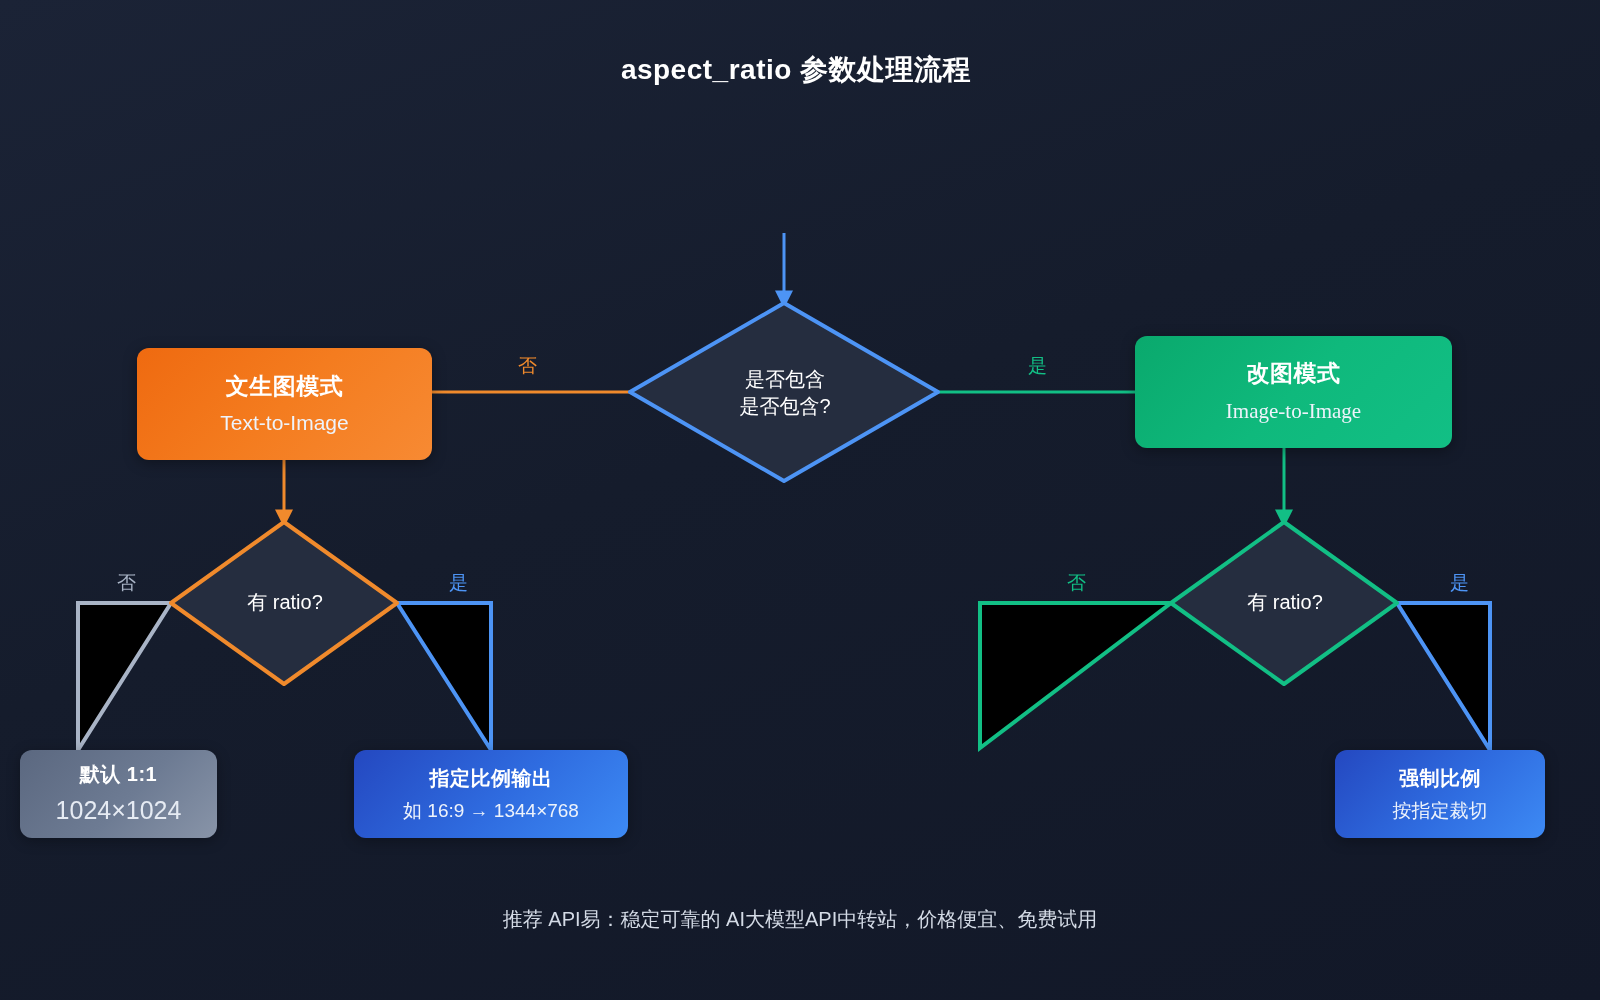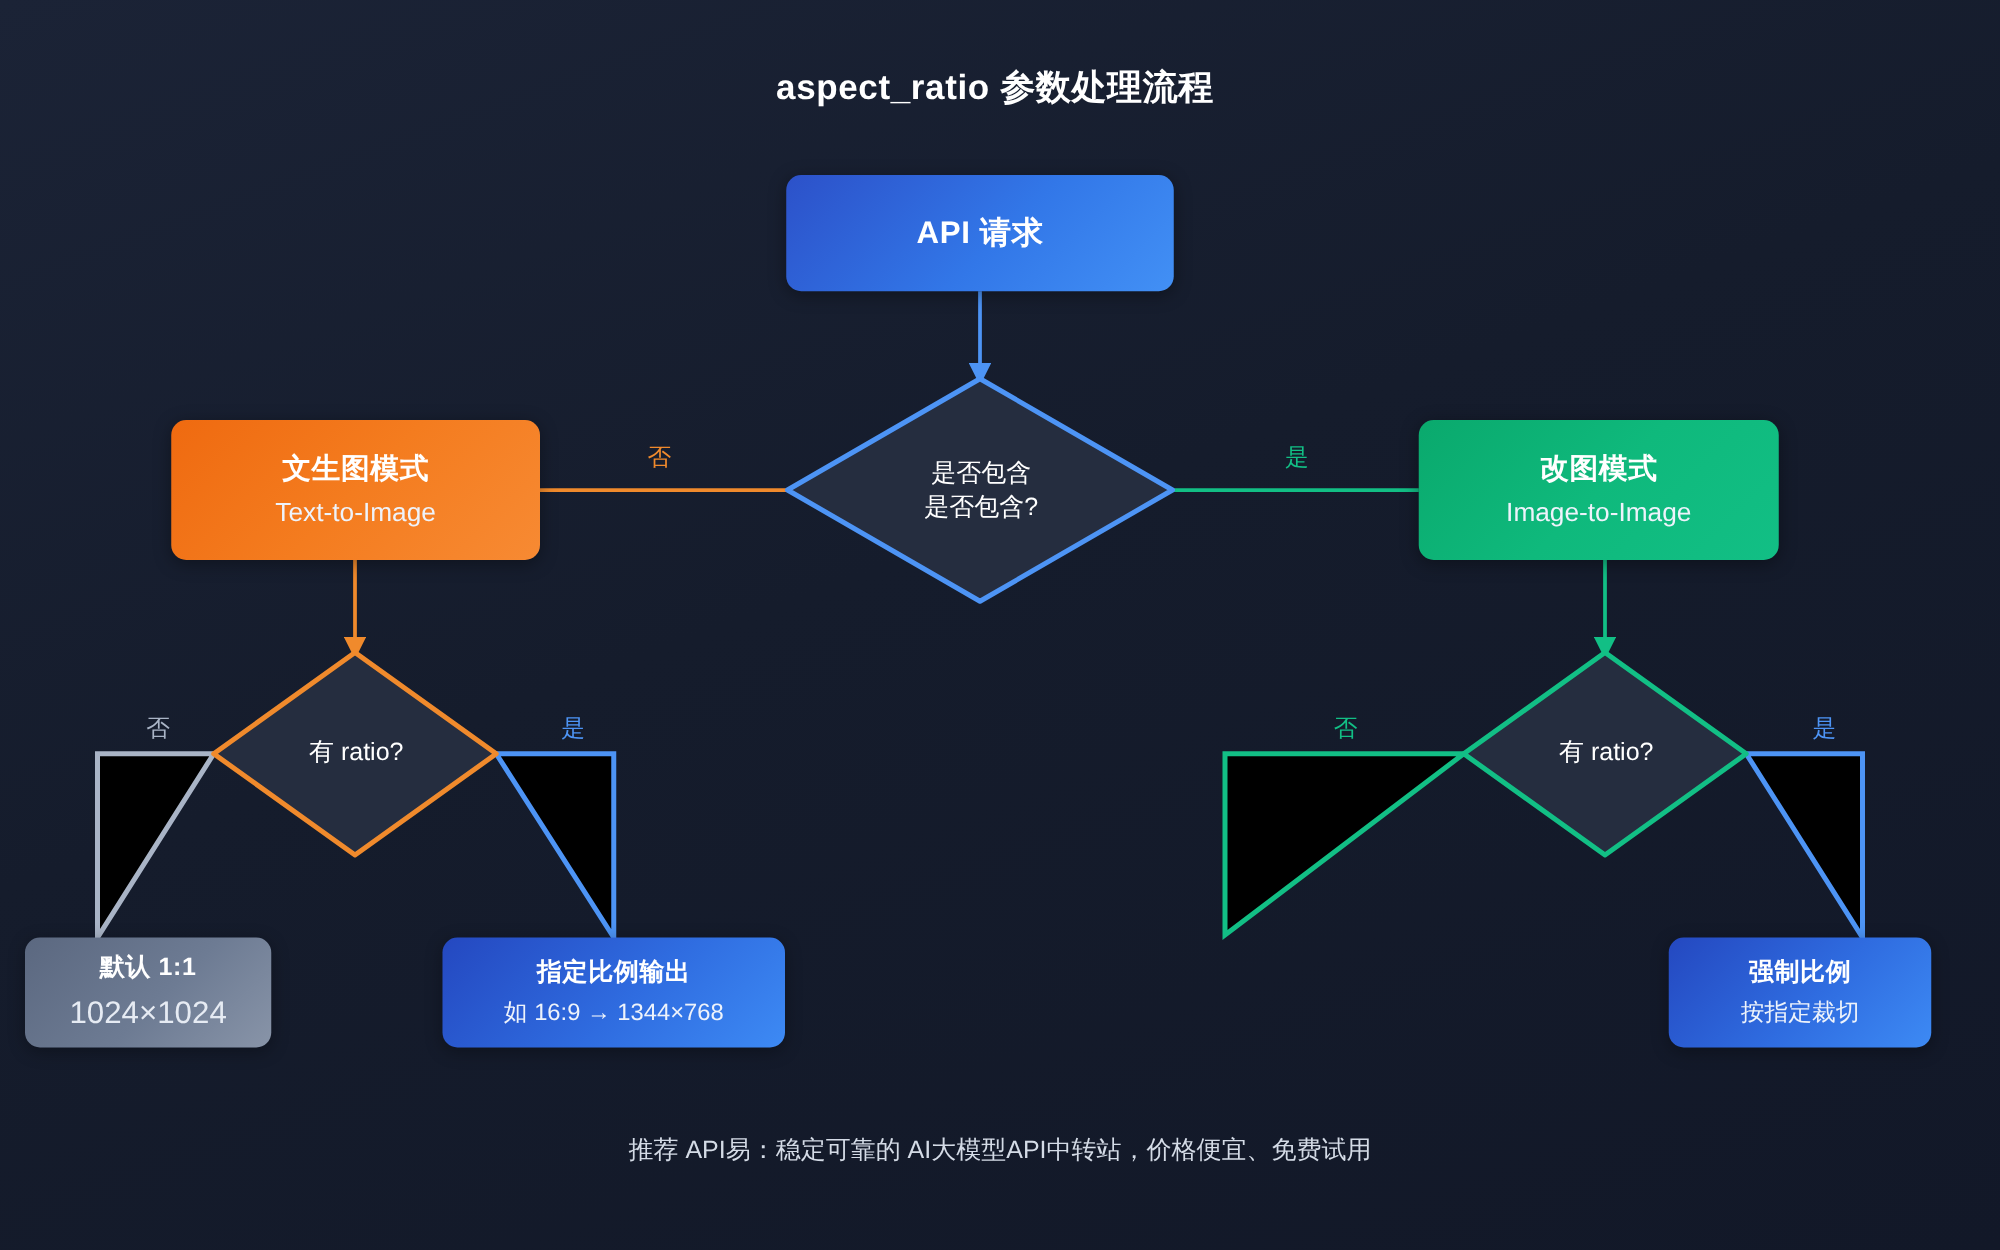--- a/index.html
+++ b/index.html
@@ -51,31 +51,32 @@
 
   
   #node-api {
     left: 629px; top: 140px; width: 310px; height: 93px;
     background: linear-gradient(135deg, #2c51c9 0%, #3277e8 55%, #4290f5 100%);
     box-shadow: 0 3px 14px rgba(0,0,0,.35);
   }
   #node-api .t1 { font-size: 25px; }
 
   #node-t2i {
-    left: 137px; top: 336px; width: 295px; height: 112px;
+    left: 137px; top: 348px; width: 295px; height: 112px;
     background: linear-gradient(135deg, #ef6a10 0%, #f47c1f 50%, #f78a33 100%);
     box-shadow: 0 3px 14px rgba(0,0,0,.35);
   }
   #node-t2i .t1 { font-size: 23px; margin-bottom: 10px; }
   #node-t2i .t2 { font-size: 21px; text-align: center; }
 
   #node-i2i {
-    left: 1135px; top: 336px; width: 288px; height: 112px;
+    left: 1135px; top: 336px; width: 317px; height: 112px;
     background: linear-gradient(135deg, #0aa96d 0%, #0fb97c 50%, #12bf85 100%);
     box-shadow: 0 3px 14px rgba(0,0,0,.35);
+    font-family: Liberation Serif, serif;
   }
   #node-i2i .t1 { font-size: 23px; margin-bottom: 10px; }
   #node-i2i .t2 { font-size: 21px; }
 
   #node-default {
     left: 20px; top: 750px; width: 197px; height: 88px;
     background: linear-gradient(135deg, #5b6880 0%, #6d7b93 55%, #8894a8 100%);
     box-shadow: 0 3px 14px rgba(0,0,0,.30);
   }
   #node-default .t1 { font-size: 20px; margin-bottom: 8px; }
@@ -192,23 +193,20 @@
 
     <path d="M 1397 603 L 1490 603 L 1490 750 Z" fill="#000000" stroke="#4d94f5" stroke-width="4" stroke-linejoin="miter" stroke-linecap="butt"></path>
 
     <polygon points="784,303 938,392 784,481 630,392" fill="#252d3f" stroke="#4d94f5" stroke-width="4" stroke-linejoin="round"></polygon>
 
     <polygon points="284,522 397,603 284,684 171,603" fill="#252d3f" stroke="#f08a2c" stroke-width="4" stroke-linejoin="round"></polygon>
 
     <polygon points="1284,522 1397,603 1284,684 1171,603" fill="#252d3f" stroke="#12bf85" stroke-width="4" stroke-linejoin="round"></polygon>
   </svg>
 
-  <div class="node" id="node-api">
-    <span class="t1">API 请求</span>
-  </div>
 
   <div class="node" id="node-t2i">
     <span class="t1">文生图模式</span>
     <span class="t2">Text-to-Image</span>
   </div>
 
   <div class="node" id="node-i2i">
     <span class="t1">改图模式</span>
     <span class="t2">Image-to-Image</span>
   </div>

